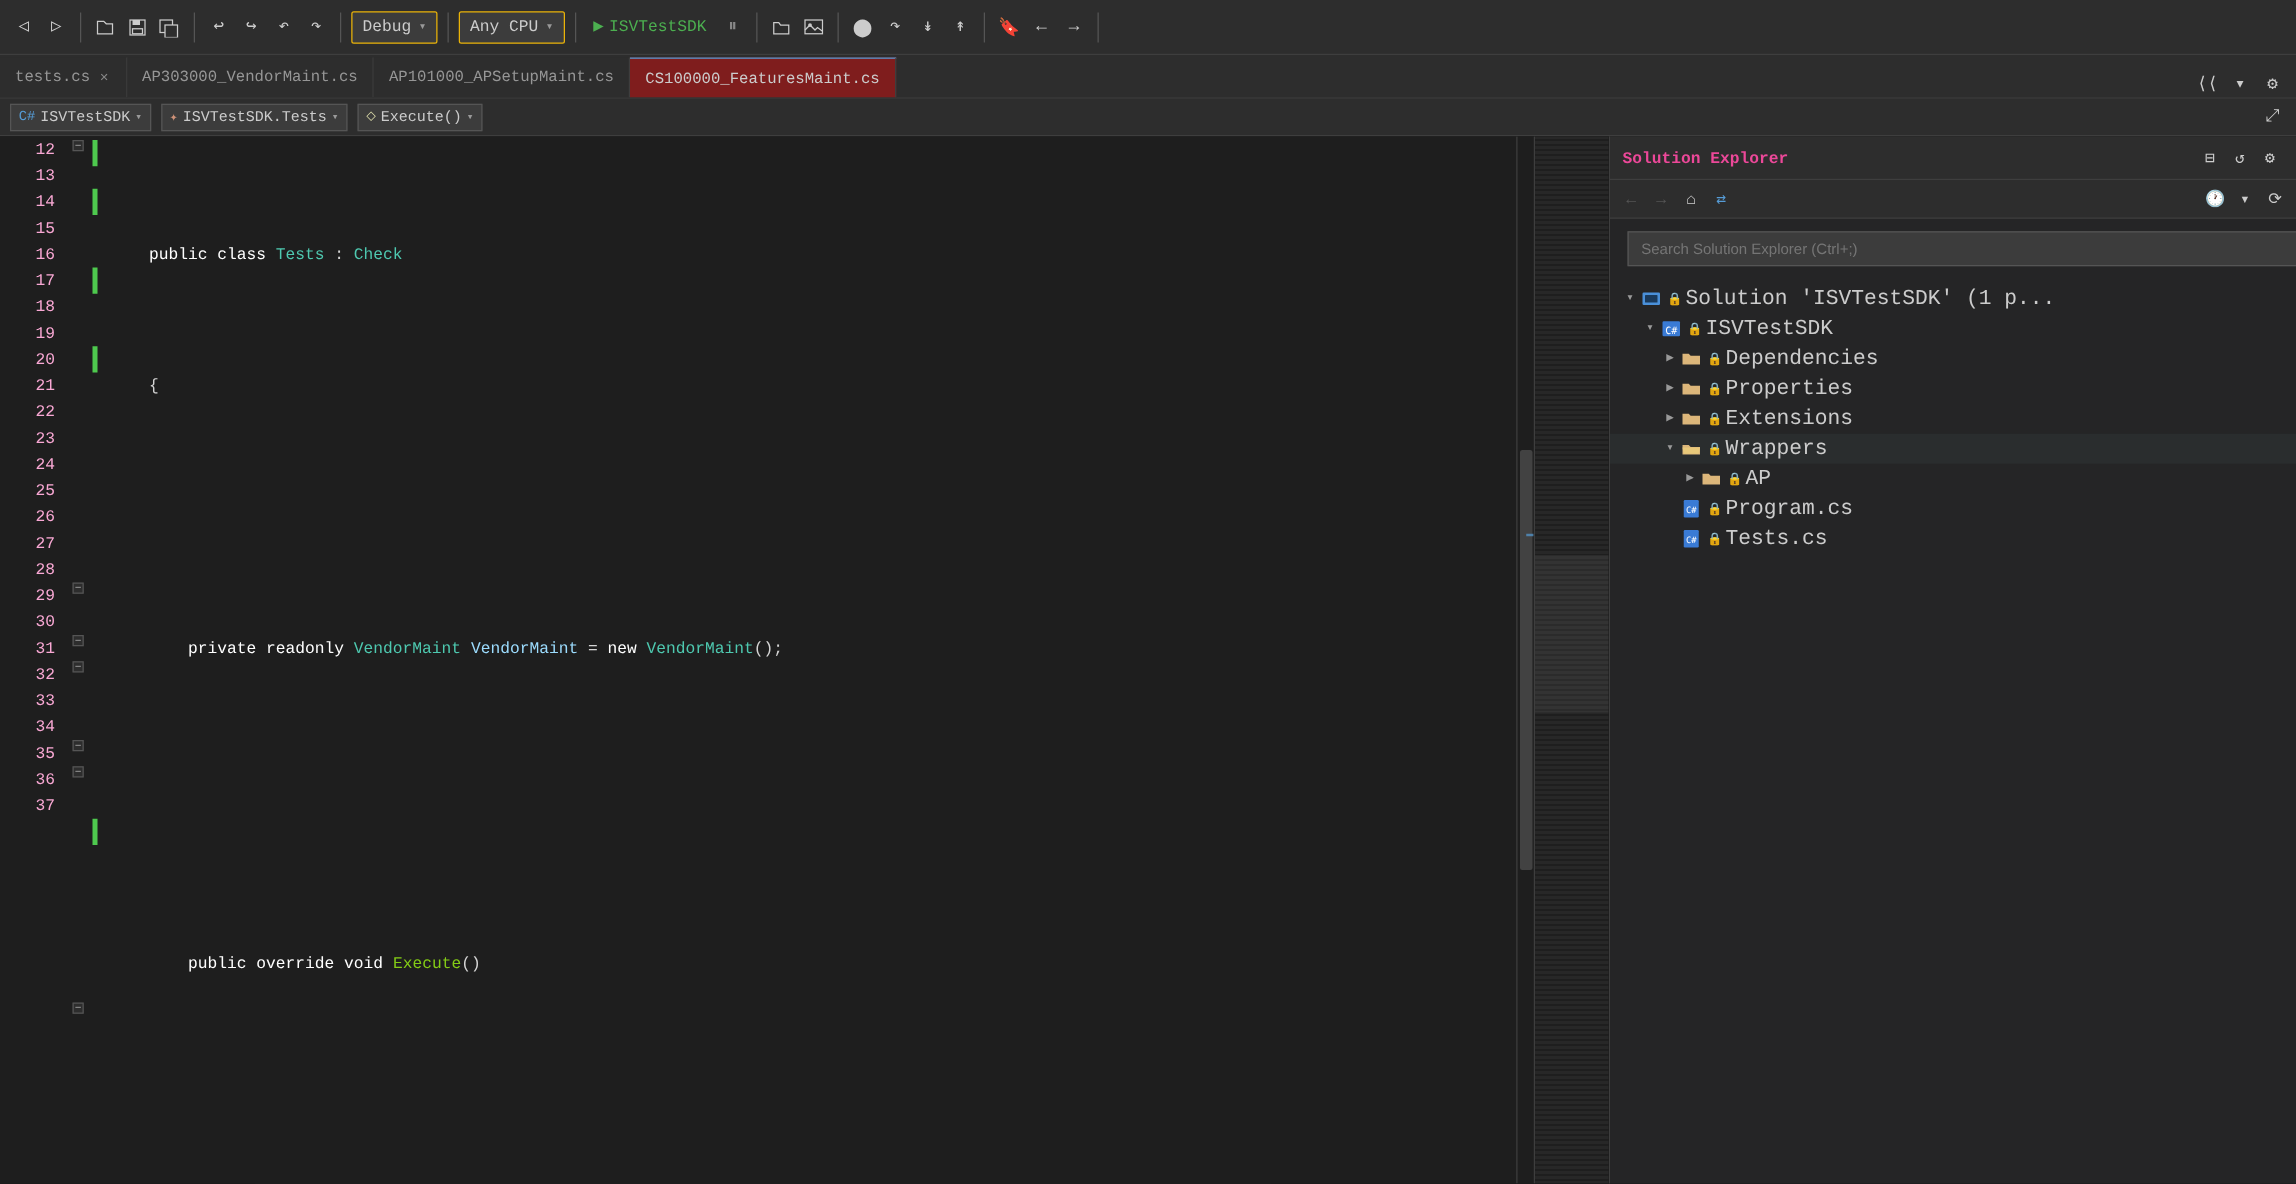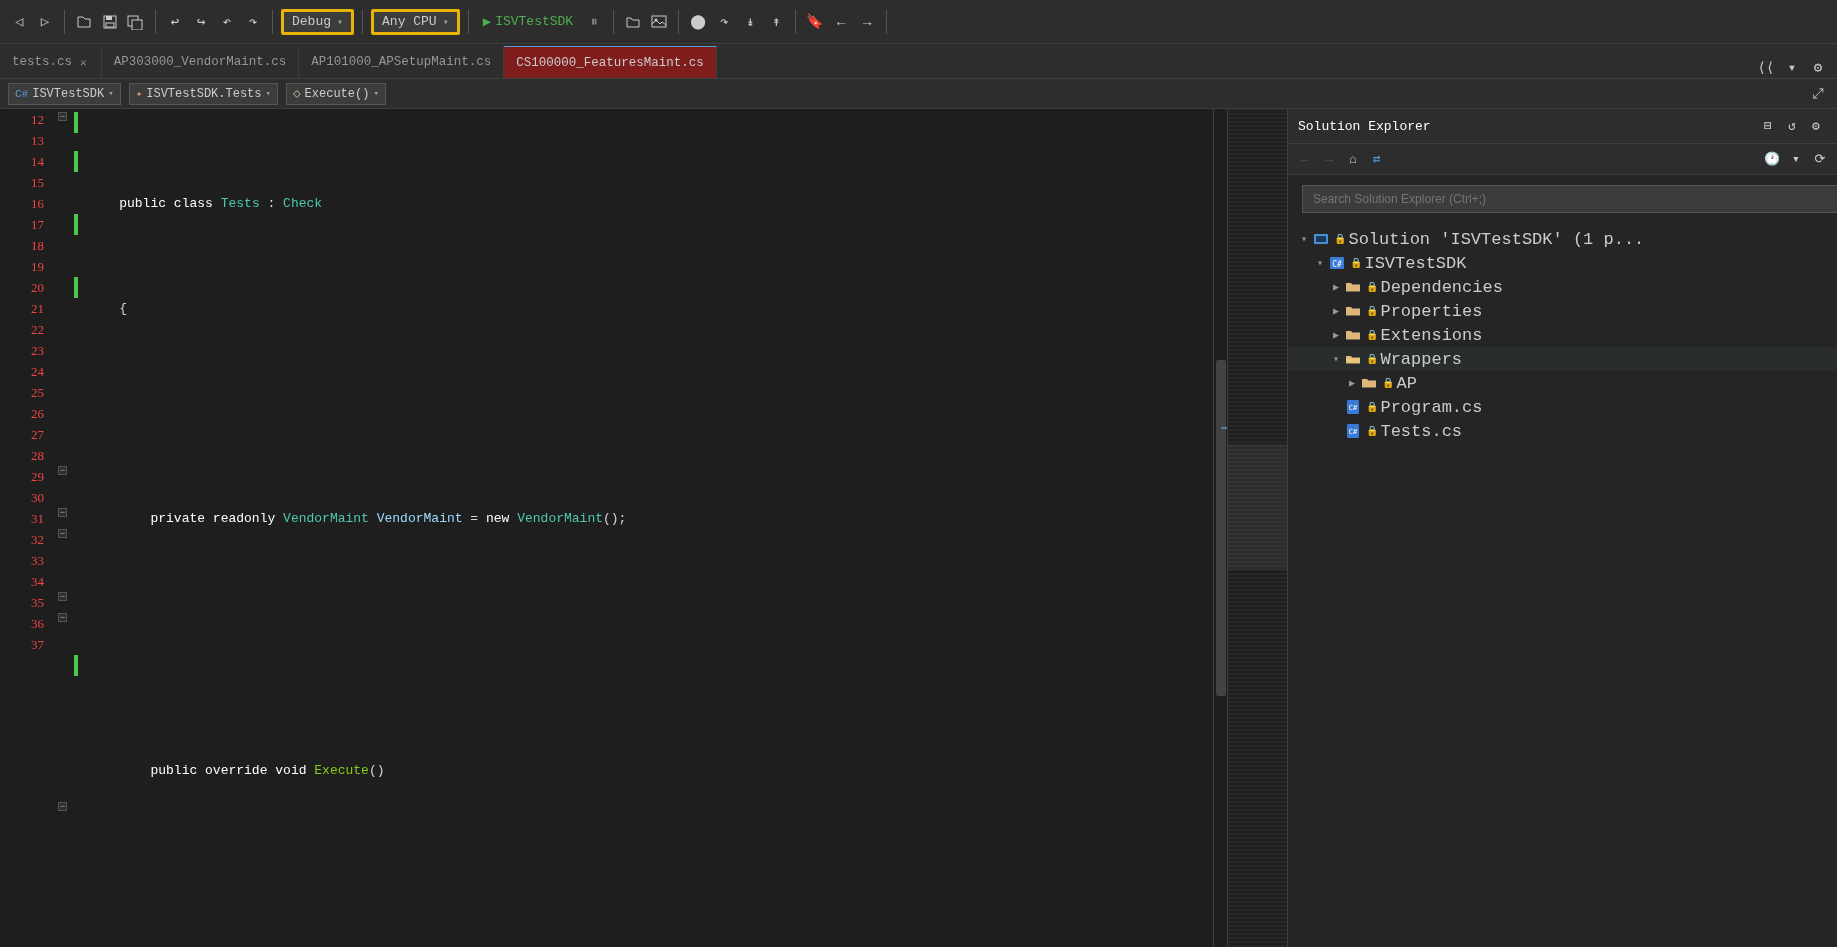--- a/index.html
+++ b/index.html
@@ -39,21 +39,21 @@
     }
     .toolbar-separator {
       width: 1px;
       height: 24px;
       background: #555;
       margin: 0 4px;
     }
     .toolbar-dropdown {
       height: 26px;
       background: #3c3c3c;
-      border: 3px solid #eab308;
+      border: 1px solid #eab308;
       color: #cccccc;
       padding: 0 8px;
       display: flex;
       align-items: center;
       gap: 6px;
       cursor: pointer;
       border-radius: 2px;
       font-size: 13px;
     }
     .toolbar-dropdown .arrow { font-size: 10px; color: #999; }
@@ -157,28 +157,27 @@
       position: relative;
     }
     #code-scroll {
       flex: 1;
       overflow: hidden;
       display: flex;
     }
     #line-numbers {
       width: 52px;
       background: #1e1e1e;
-      color: #ef4444;
+      color: #f9a8d4;
       text-align: right;
       padding-right: 8px;
       padding-top: 0;
       flex-shrink: 0;
       line-height: 21px;
       user-select: none;
-      font-family: Liberation Serif, serif;
     }
     .line-num { height: 21px; display: flex; align-items: center; justify-content: flex-end; }
 
     #gutter {
       width: 20px;
       background: #1e1e1e;
       flex-shrink: 0;
       position: relative;
     }
     .collapse-box {
@@ -257,22 +256,22 @@
       height: 35px;
       background: #2d2d2d;
       display: flex;
       align-items: center;
       padding: 0 10px;
       border-bottom: 1px solid #3e3e3e;
       justify-content: space-between;
     }
     #se-title {
       font-size: 13px;
-      font-weight: 400;
-      color: #ffffff;
+      font-weight: 700;
+      color: #ec4899;
     }
     #se-toolbar {
       display: flex;
       gap: 2px;
     }
     #se-search {
       height: 28px;
       background: #3c3c3c;
       border: 1px solid #555;
       border-radius: 0;

